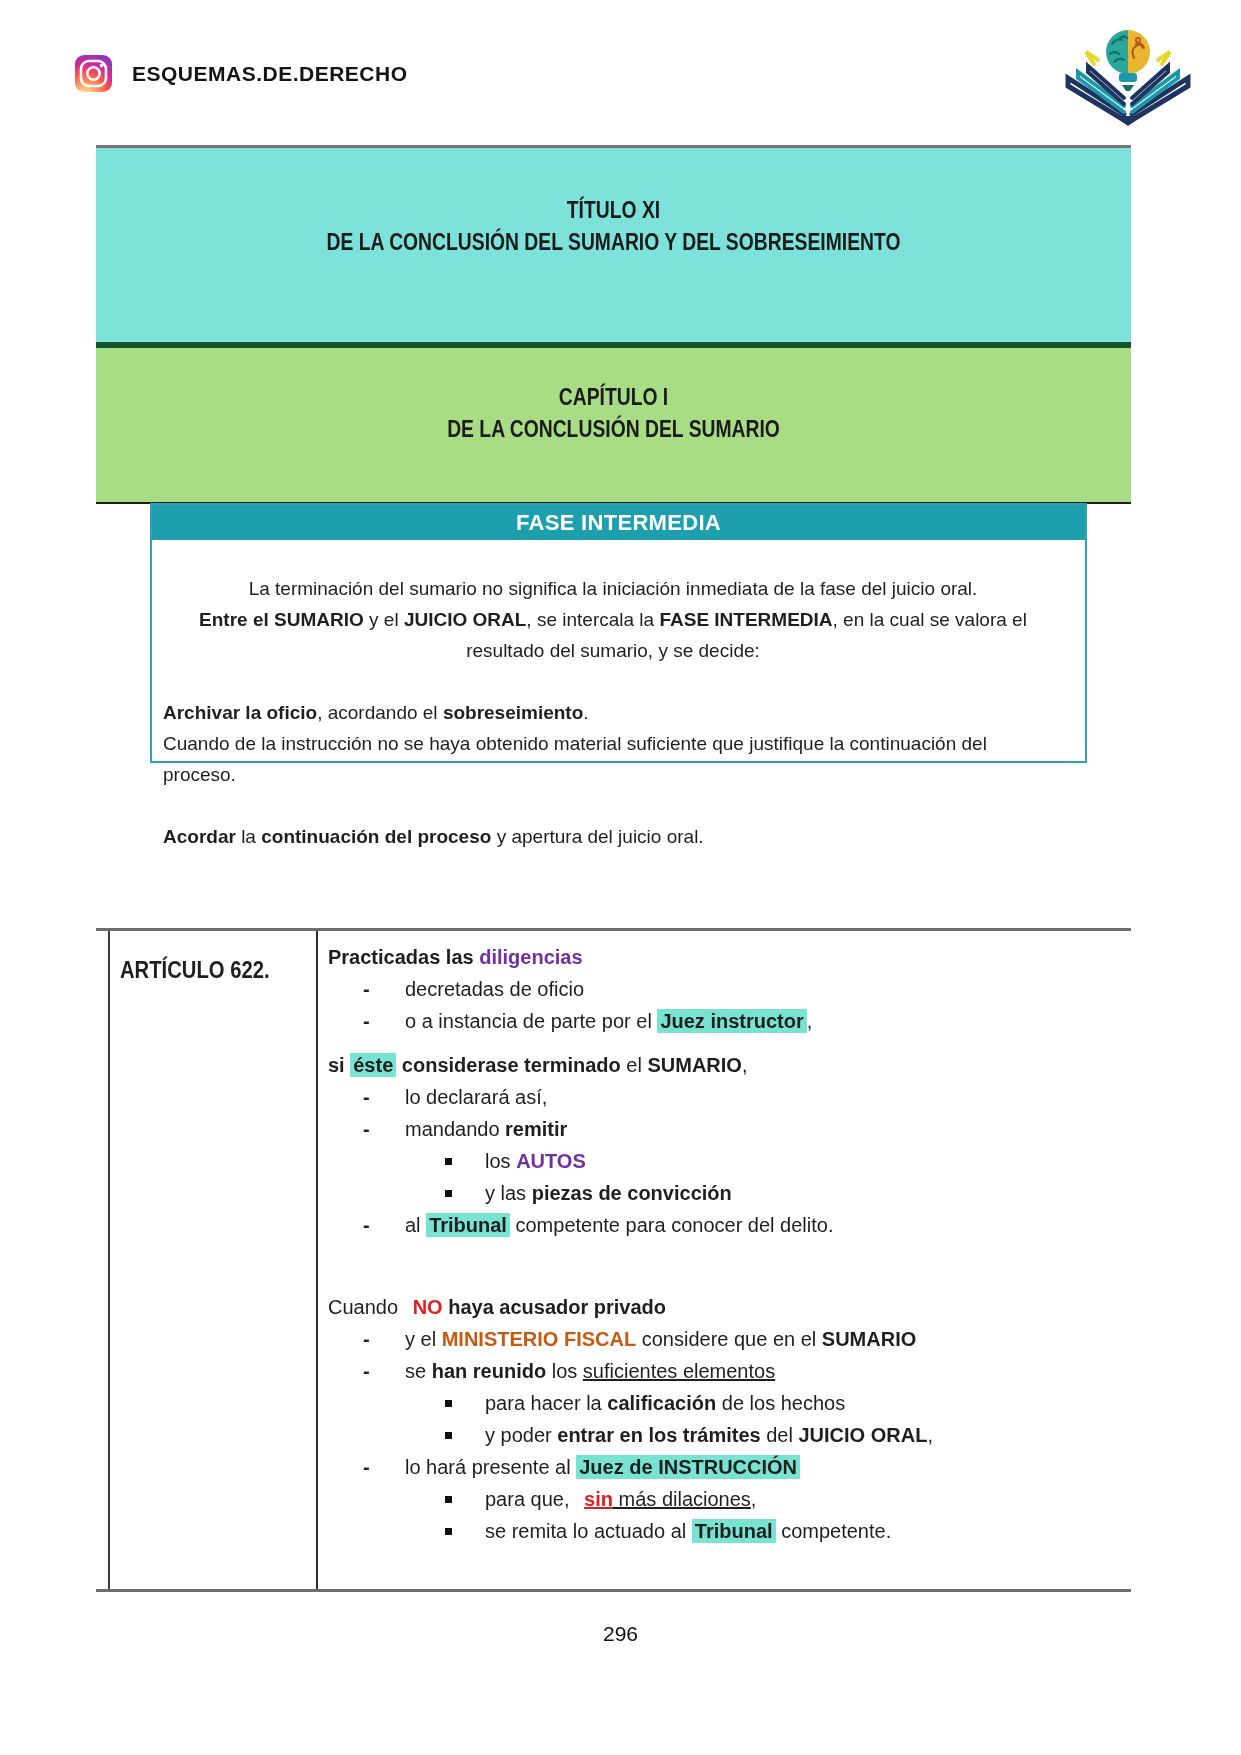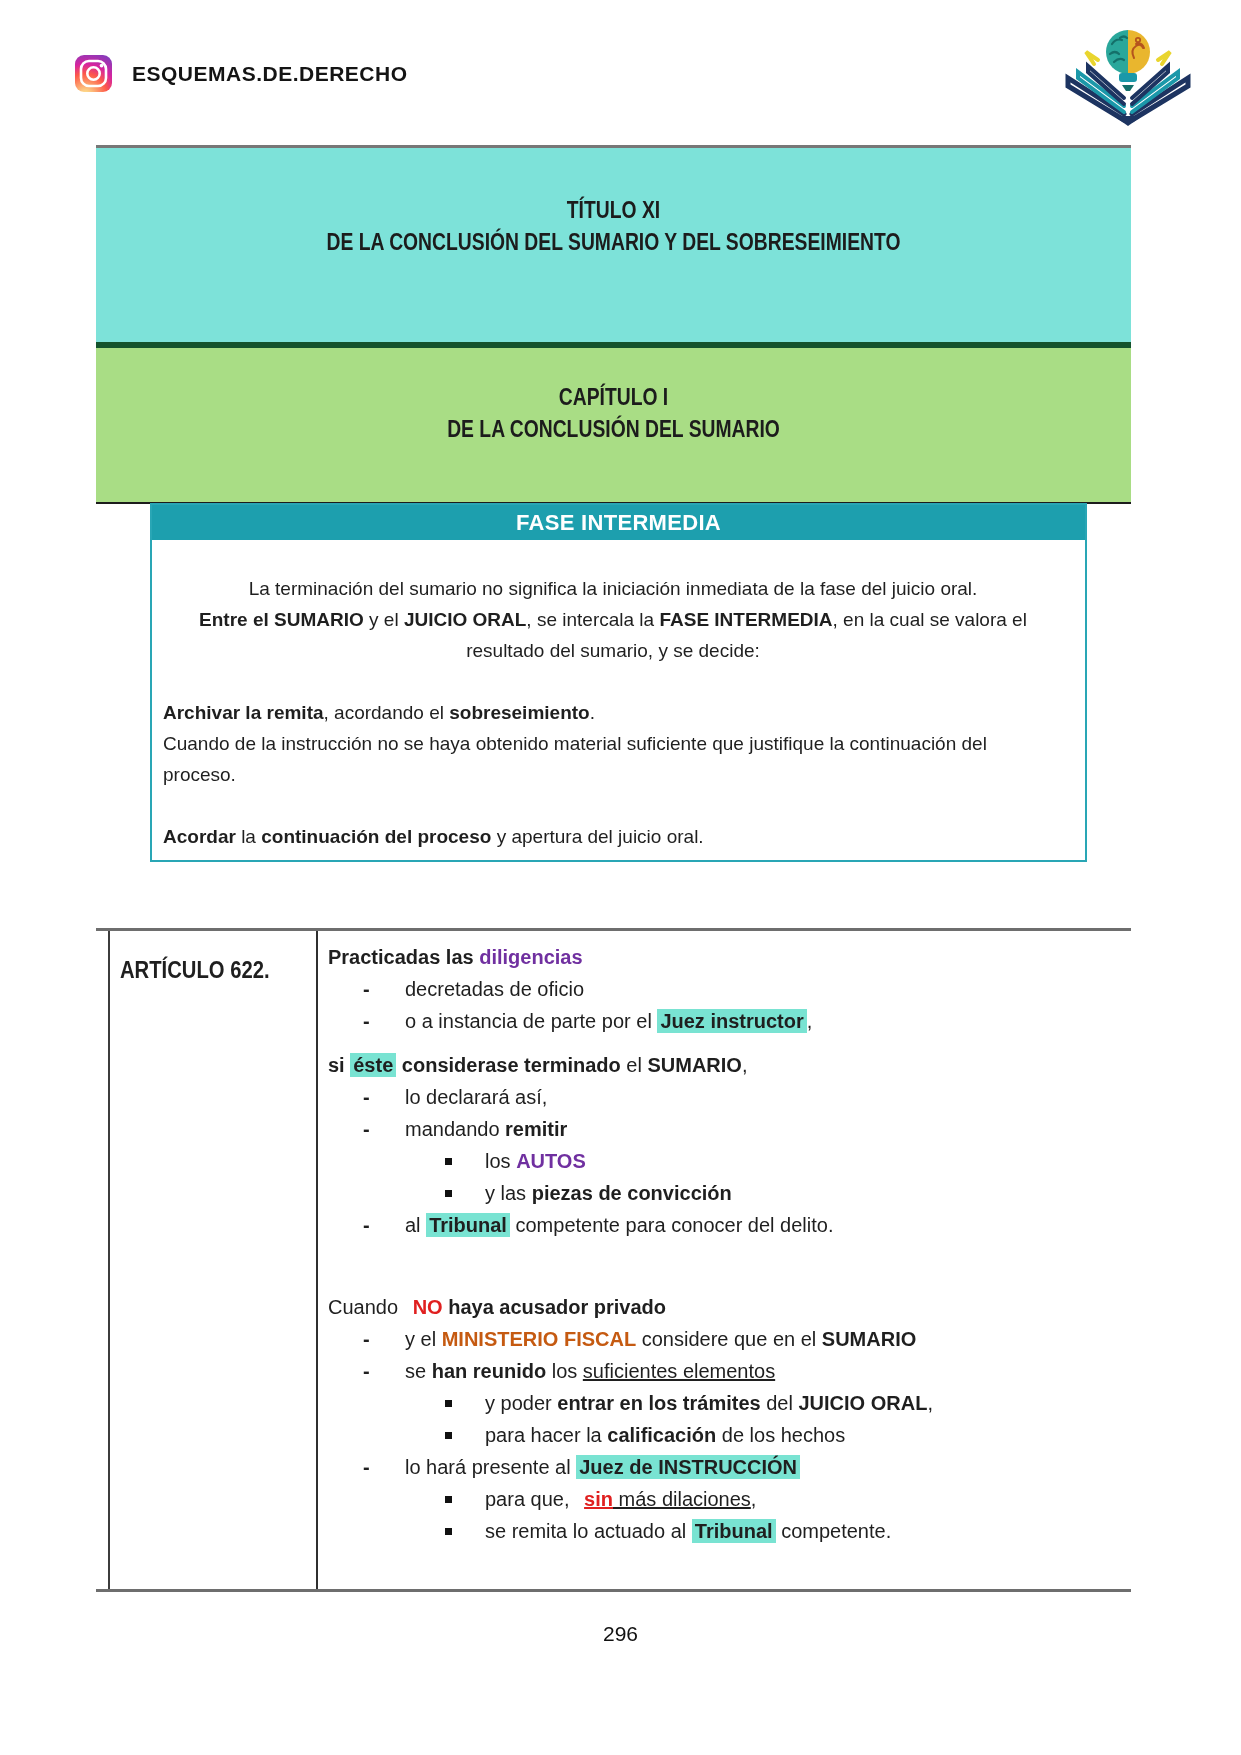--- a/index.html
+++ b/index.html
@@ -21,21 +21,21 @@
 
   
   .banner-wrap { position:absolute; left:96px; width:1035px; }
   .top-rule { position:absolute; left:96px; top:145px; width:1035px; height:3px; background:#777; }
   .banner { text-align:center; }
   .banner .bline { font-weight:bold; font-size:23px; color:#1c1c1c; transform:scaleX(.84); transform-origin:center; line-height:32px; }
   .title-banner { top:148px; height:194px; background:#7de2d9; padding-top:46px; }
   .chapter-banner { top:342px; height:162px; background:#a9dd85; border-top:6px solid #14532d; border-bottom:2px solid #1c1c1c; padding-top:33px; }
 
   
-  .fase-box { position:absolute; left:150px; top:503px; width:937px; height:359px;
+  .fase-box { position:absolute; left:150px; top:503px; width:937px; height:260px;
     border:2px solid #29a6b5; background:#fff; }
   .fase-header { height:35px; background:#1d9fae; color:#fff; text-align:center;
     font-weight:bold; font-size:22px; line-height:35px; letter-spacing:.3px; }
   .fase-body { padding:33px 22px 0 11px; font-size:19px; line-height:31px; }
   .fase-body p.center { text-align:center; }
   .fase-body p.left { text-align:left; }
   .fase-body p.spacer { margin-top:31px; }
 
   
   .seg-b { font-weight:bold; }
@@ -111,21 +111,21 @@
 <div class="banner banner-wrap chapter-banner" style="position:absolute;">
   <div class="bline">CAPÍTULO I</div>
   <div class="bline">DE LA CONCLUSIÓN DEL SUMARIO</div>
 </div>
 
 <div class="fase-box">
   <div class="fase-header">FASE INTERMEDIA</div>
   <div class="fase-body" id="fase-body">
       <p class="center"><span>La terminación del sumario no significa la iniciación inmediata de la fase del juicio oral.</span></p>
       <p class="center"><span class="seg-b">Entre el SUMARIO</span><span> y el </span><span class="seg-b">JUICIO ORAL</span><span>, se intercala la </span><span class="seg-b">FASE INTERMEDIA</span><span>, en la cual se valora el resultado del sumario, y se decide:</span></p>
-      <p class="left spacer"><span class="seg-b">Archivar la remita</span><span>, acordando el </span><span class="seg-b">sobreseimiento</span><span>.</span></p>
+      <p class="left spacer"><span class="seg-b">Archivar la oficio</span><span>, acordando el </span><span class="seg-b">sobreseimiento</span><span>.</span></p>
       <p class="left"><span>Cuando de la instrucción no se haya obtenido material suficiente que justifique la continuación del proceso.</span></p>
       <p class="left spacer"><span class="seg-b">Acordar</span><span> la </span><span class="seg-b">continuación del proceso</span><span> y apertura del juicio oral.</span></p>
     </div>
 </div>
 
 <div class="article-table">
   <div class="tbl-left-border"></div>
   <div class="tbl-divider"></div>
   <div class="article-label">ARTÍCULO 622.</div>
   <div class="article-content" id="article-content">
@@ -134,21 +134,21 @@
       <div class="aline lvl1"><span class="bullet-dash">-</span><span class="txt"><span>o a instancia de parte por el </span><span class="seg-b seg-hl">Juez instructor</span><span>,</span></span></div>
       <div class="aline lvl0" style="margin-top: 12px;"><span class="txt"><span class="seg-b">si </span><span class="seg-b seg-hl">éste</span><span class="seg-b"> considerase terminado </span><span>el </span><span class="seg-b">SUMARIO</span><span>,</span></span></div>
       <div class="aline lvl1"><span class="bullet-dash">-</span><span class="txt"><span>lo declarará así,</span></span></div>
       <div class="aline lvl1"><span class="bullet-dash">-</span><span class="txt"><span>mandando </span><span class="seg-b">remitir</span></span></div>
       <div class="aline lvl2"><span class="bullet-sq"></span><span class="txt"><span>los </span><span class="seg-b seg-purple">AUTOS</span></span></div>
       <div class="aline lvl2"><span class="bullet-sq"></span><span class="txt"><span>y las </span><span class="seg-b">piezas de convicción</span></span></div>
       <div class="aline lvl1"><span class="bullet-dash">-</span><span class="txt"><span>al </span><span class="seg-b seg-hl">Tribunal</span><span> competente para conocer del delito.</span></span></div>
       <div class="aline lvl0" style="margin-top: 50px;"><span class="txt"><span>Cuando </span><span class="seg-b seg-red">NO</span><span class="seg-b"> haya acusador privado</span></span></div>
       <div class="aline lvl1"><span class="bullet-dash">-</span><span class="txt"><span>y el </span><span class="seg-b seg-orange">MINISTERIO FISCAL</span><span> considere que en el </span><span class="seg-b">SUMARIO</span></span></div>
       <div class="aline lvl1"><span class="bullet-dash">-</span><span class="txt"><span>se </span><span class="seg-b">han reunido</span><span> los </span><span class="seg-u">suficientes elementos</span></span></div>
+      <div class="aline lvl2"><span class="bullet-sq"></span><span class="txt"><span>para hacer la </span><span class="seg-b">calificación</span><span> de los hechos</span></span></div>
       <div class="aline lvl2"><span class="bullet-sq"></span><span class="txt"><span>y poder </span><span class="seg-b">entrar en los trámites</span><span> del </span><span class="seg-b">JUICIO ORAL</span><span>,</span></span></div>
-      <div class="aline lvl2"><span class="bullet-sq"></span><span class="txt"><span>para hacer la </span><span class="seg-b">calificación</span><span> de los hechos</span></span></div>
       <div class="aline lvl1"><span class="bullet-dash">-</span><span class="txt"><span>lo hará presente al </span><span class="seg-b seg-hl">Juez de INSTRUCCIÓN</span></span></div>
       <div class="aline lvl2"><span class="bullet-sq"></span><span class="txt"><span>para que, </span><span class="seg-b seg-red seg-u">sin</span><span class="seg-u"> más dilaciones</span><span>,</span></span></div>
       <div class="aline lvl2"><span class="bullet-sq"></span><span class="txt"><span>se remita lo actuado al </span><span class="seg-b seg-hl">Tribunal</span><span> competente.</span></span></div>
     </div>
 </div>
 
 <div class="page-number">296</div>
 
 </body></html>

